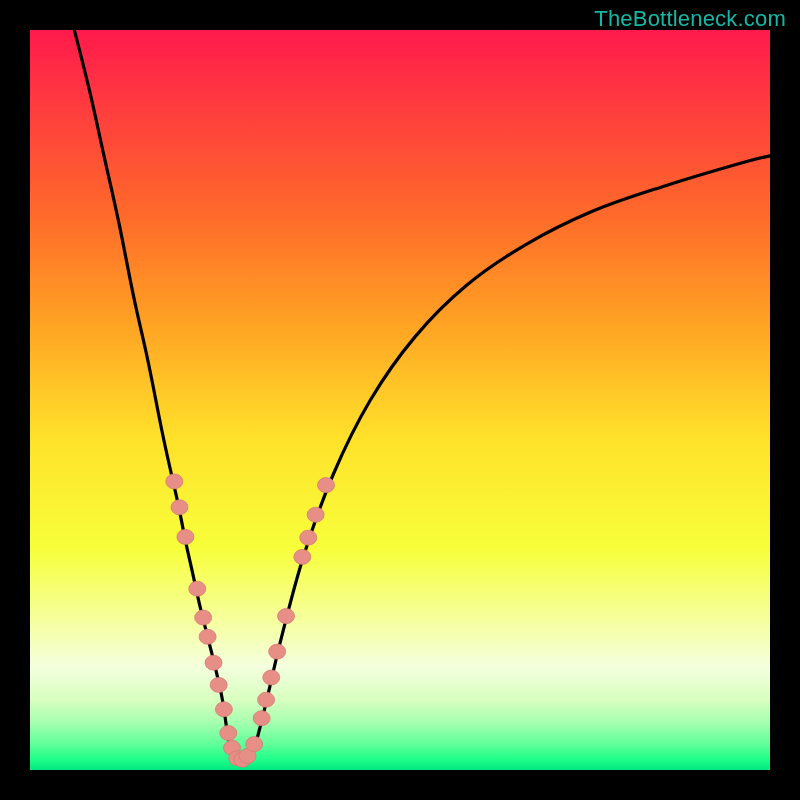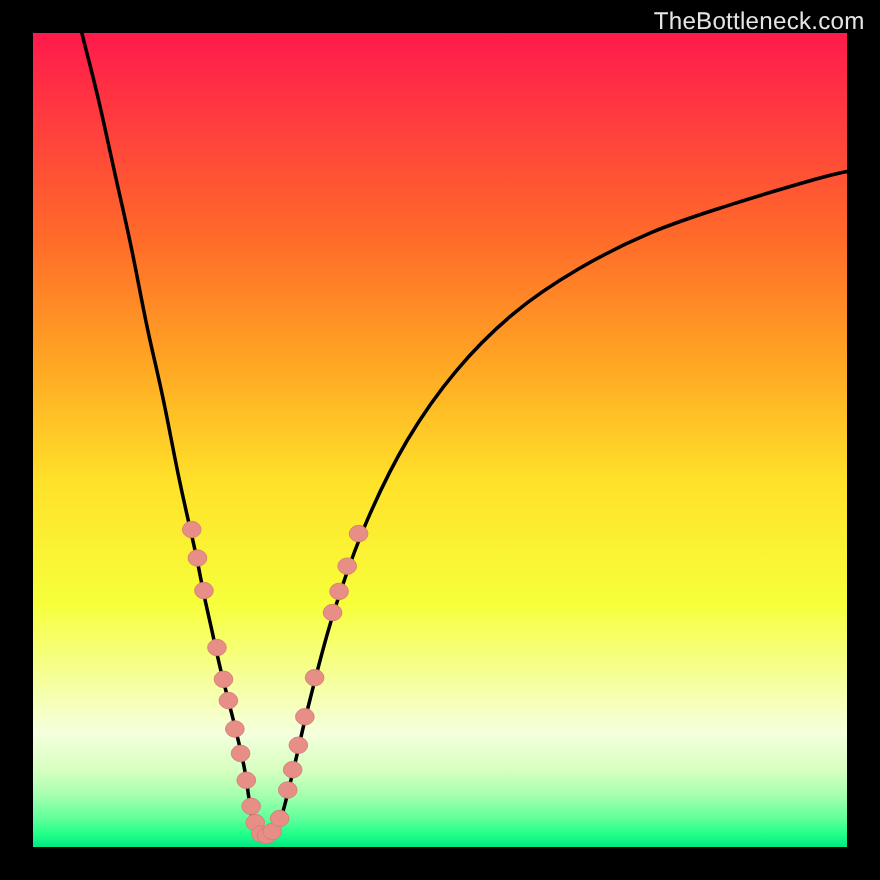--- a/index.html
+++ b/index.html
@@ -38,21 +38,21 @@
     position: absolute;
     left: 0;
     top: 0;
     width: 100%;
     height: 100%;
   }
   .watermark {
     position: absolute;
     top: 6px;
     right: 14px;
-    color: #e5e5e5;
+    color: #14b8a6;
     font-size: 22px;
     font-weight: 500;
     letter-spacing: 0.2px;
     user-select: none;
     pointer-events: none;
   }
 </style>
 </head>
 <body>
 

